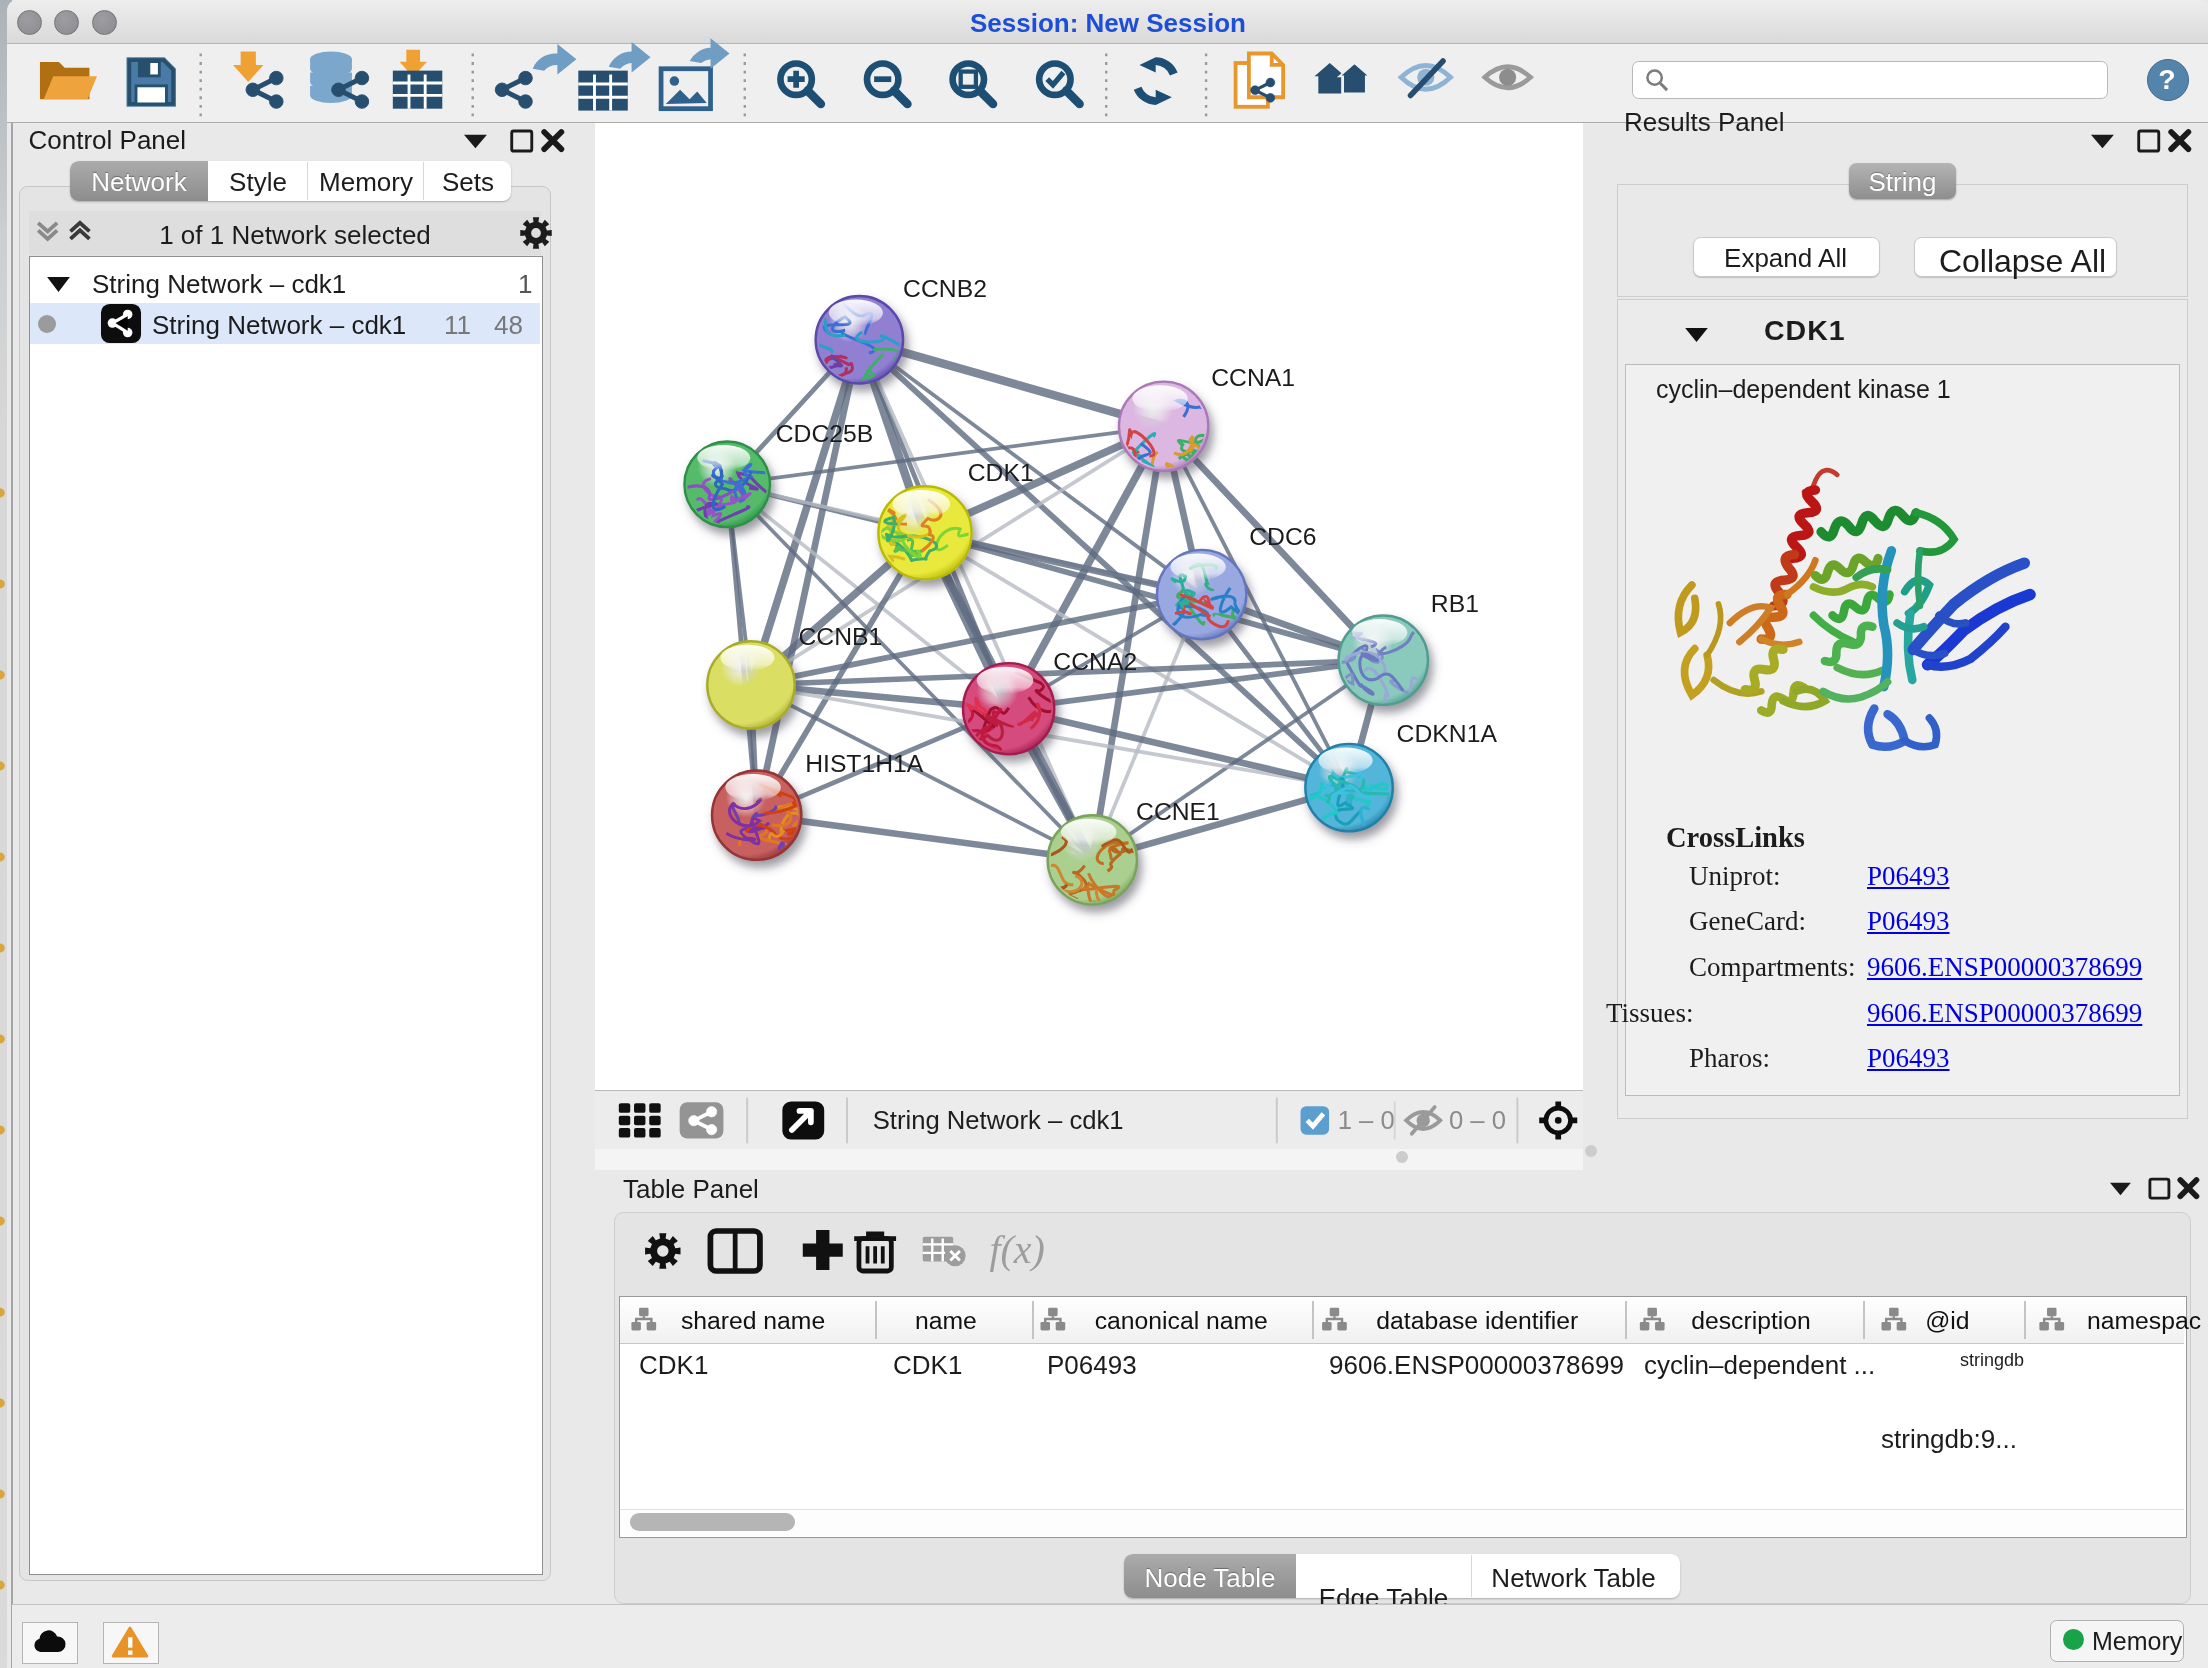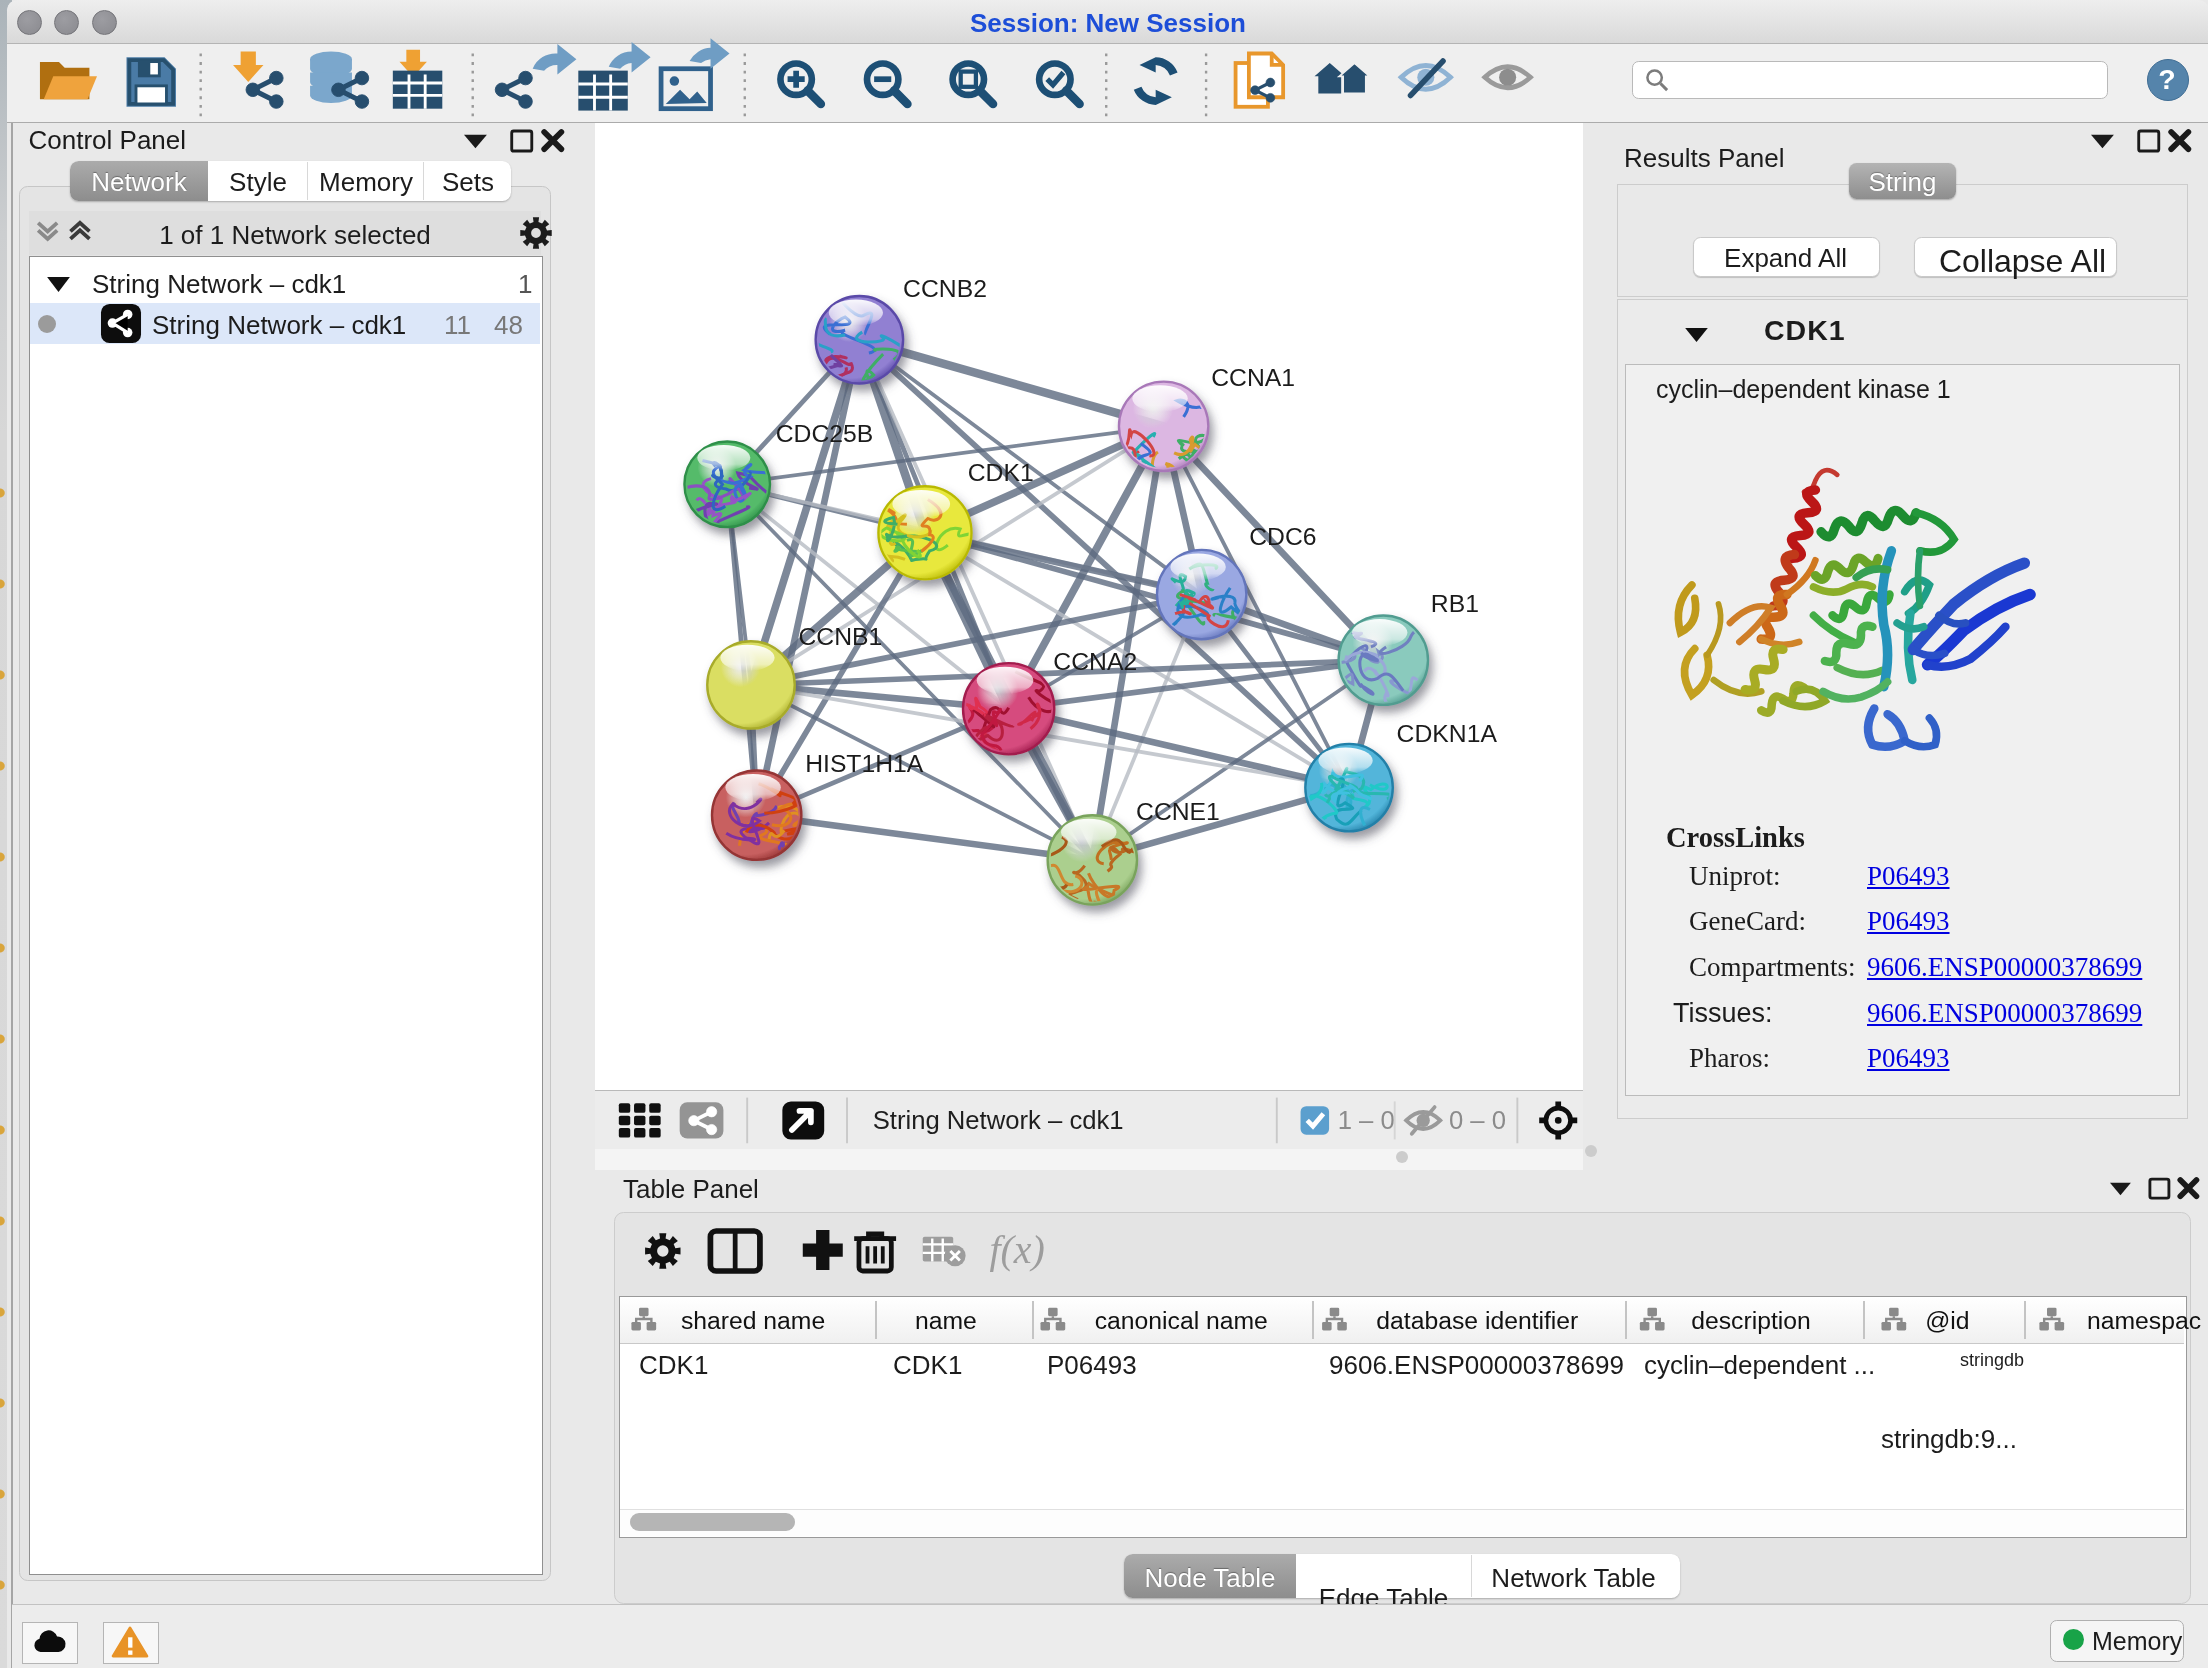--- a/index.html
+++ b/index.html
@@ -599,21 +599,21 @@
   </g>
   <text x="898" y="41" font-size="27" fill="#8b8b8b" font-family="Liberation Sans">0 – 0</text>
   <line x1="970" y1="8" x2="970" y2="56" stroke="#c9c9c9" stroke-width="2"></line>
   <g transform="translate(993,12)" stroke="#0d0d0d" fill="none">
     <circle cx="20" cy="20" r="13" stroke-width="5"></circle>
     <path d="M20 0 V9 M20 31 V40 M0 20 H9 M31 20 H40" stroke-width="6"></path>
     <circle cx="20" cy="20" r="3.5" fill="#0d0d0d" stroke="none"></circle>
   </g>
 </svg>
 
-<div class="txt" style="left:1624px;top:143px;font-size:26px;">Results Panel</div>
+<div class="txt" style="left:1624px;top:107px;font-size:26px;">Results Panel</div>
 <svg style="left:2091px;top:129px;" width="105" height="25" viewBox="0 0 110 26">
   <path d="M0 6 L24 6 L12 20 Z" fill="#1a1a1a"></path>
   <rect x="50" y="2" width="21" height="21" fill="none" stroke="#1a1a1a" stroke-width="3" rx="2"></rect>
   <path d="M84 3 L102 21 M102 3 L84 21" stroke="#1a1a1a" stroke-width="6" stroke-linecap="round"></path>
 </svg>
 
 <div class="abs" style="left:1617px;top:184px;width:569px;height:111px;border:1.9px groove #cccccc;"></div>
 
 <div class="abs" style="left:1849px;top:163px;width:107px;height:36px;border-radius:7.6px;background:linear-gradient(#b4b4b4,#8e8e8e);box-shadow:0 1px 1.9px rgba(0,0,0,0.3);"></div>
 <div class="txt" style="left:1849px;top:167px;width:107px;text-align:center;font-size:26px;color:#fff;text-shadow:0 -1px 1px rgba(0,0,0,0.3);">String</div>
@@ -671,21 +671,21 @@
 <path d="M282 160 Q296 172 310 168" stroke="#2850c0" stroke-width="8" fill="none" stroke-linecap="round"></path>
 </svg>
 
 <div class="txt" style="left:1666px;top:822px;font-family:'Liberation Serif',serif;font-size:28.5px;font-weight:700;">CrossLinks</div>
 <div class="txt" style="left:1689px;top:861px;font-family:'Liberation Serif',serif;font-size:27px;">Uniprot:</div>
 <div class="txt" style="left:1867px;top:861px;font-family:'Liberation Serif',serif;font-size:27px;color:#0000e0;text-decoration:underline;">P06493</div>
 <div class="txt" style="left:1689px;top:906px;font-family:'Liberation Serif',serif;font-size:27px;">GeneCard:</div>
 <div class="txt" style="left:1867px;top:906px;font-family:'Liberation Serif',serif;font-size:27px;color:#0000e0;text-decoration:underline;">P06493</div>
 <div class="txt" style="left:1689px;top:952px;font-family:'Liberation Serif',serif;font-size:27px;">Compartments:</div>
 <div class="txt" style="left:1867px;top:952px;font-family:'Liberation Serif',serif;font-size:27px;color:#0000e0;text-decoration:underline;">9606.ENSP00000378699</div>
-<div class="txt" style="left:1673px;top:998px;font-family:Liberation Sans, sans-serif;font-size:27px;text-align:right;">Tissues:</div>
+<div class="txt" style="left:1606px;top:998px;font-family:Liberation Serif, serif;font-size:27px;text-align:right;">Tissues:</div>
 <div class="txt" style="left:1867px;top:998px;font-family:'Liberation Serif',serif;font-size:27px;color:#0000e0;text-decoration:underline;">9606.ENSP00000378699</div>
 <div class="txt" style="left:1689px;top:1043px;font-family:'Liberation Serif',serif;font-size:27px;">Pharos:</div>
 <div class="txt" style="left:1867px;top:1043px;font-family:'Liberation Serif',serif;font-size:27px;color:#0000e0;text-decoration:underline;">P06493</div>
 <div class="abs" style="left:1585px;top:1145px;width:12.4px;height:12.4px;border-radius:50%;background:#cccccc;"></div>
 
 <div class="txt" style="left:623px;top:1174px;font-size:26px;">Table Panel</div>
 <svg style="left:2110px;top:1177px;" width="95" height="25" viewBox="0 0 100 26">
   <path d="M0 6 L22 6 L11 19 Z" fill="#1a1a1a"></path>
   <rect x="42" y="2" width="20" height="20" fill="none" stroke="#1a1a1a" stroke-width="3" rx="2"></rect>
   <path d="M74 3 L91 20 M91 3 L74 20" stroke="#1a1a1a" stroke-width="6" stroke-linecap="round"></path>

